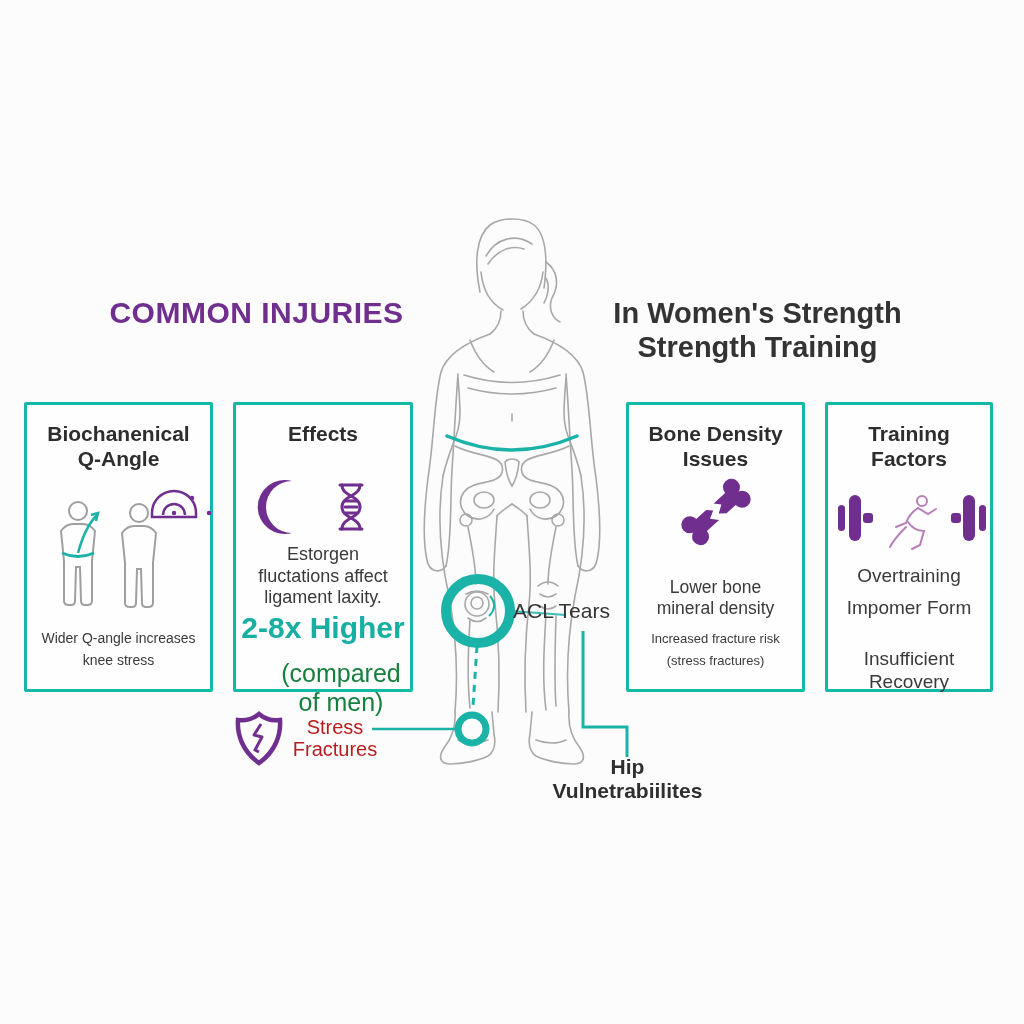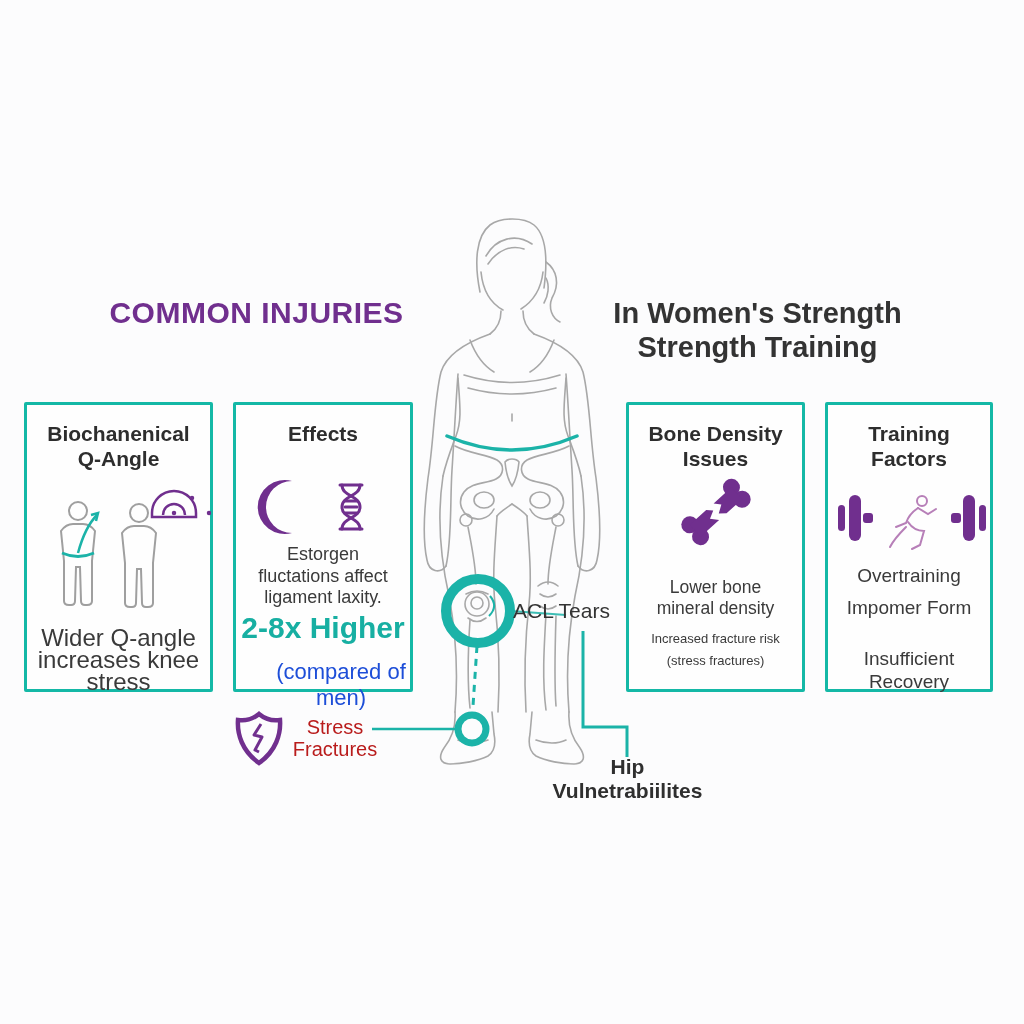--- a/index.html
+++ b/index.html
@@ -22,21 +22,21 @@
   .info-box{
     border:3px solid #14b8a6;border-radius:2px;background:rgba(255,255,255,.6);
     box-sizing:border-box;
   }
   .box-title{
     position:absolute;top:16px;left:0;right:0;text-align:center;
     font-size:21px;font-weight:700;color:#2d2d2d;line-height:25px;
   }
   .box-body{position:absolute;left:0;right:0;text-align:center;color:#3a3a3a;}
   .stat{font-size:30px;font-weight:700;color:#17afa2;}
-  .stat-note{font-size:22px;color:#1d4ed8;margin-left:36px;}
+  .stat-note{font-size:25px;color:#15803d;margin-left:36px;}
   .ann{position:absolute;color:#333;}
   .center{text-align:center;}
   svg{display:block;}
 </style>
 </head>
 <body>
 
 <div class="abs title-left">COMMON INJURIES</div>
 <div class="abs title-right">
   <div>In Women's Strength</div>
@@ -140,21 +140,21 @@
     </g>
 
     <g stroke="#702f8e" stroke-width="2.5" fill="none">
       <path d="M135,28 L135,24 A22,22 0 0 1 179,24 L179,28 Z" transform="translate(-18,0) scale(1,1)"></path>
       <path d="M146,26 A11,11 0 0 1 168,26" transform="translate(-18,0)"></path>
       <circle cx="139" cy="24" r="1" fill="#702f8e"></circle>
       <circle cx="157" cy="9" r="1" fill="#702f8e"></circle>
       <circle cx="174" cy="24" r="1" fill="#702f8e"></circle>
     </g>
   </svg>
-  <div class="box-body" style="top:222px;font-size:24px;line-height:22px;padding:0 4px;">Wider Q-angle increases knee stress</div>
+  <div class="box-body" style="top:222px;font-size:14px;line-height:22px;padding:0 4px;">Wider Q-angle increases knee stress</div>
 </div>
 
 <div class="abs info-box" style="left:233px;top:402px;width:180px;height:290px;">
   <div class="box-title">
     <div>Effects</div>
   </div>
   <svg class="abs" style="left:14px;top:74px;" width="150" height="58" viewBox="0 0 150 58" fill="none">
     <path d="M42,2 A27,27 0 1 0 42,54 A22,22 0 1 1 42,2 Z" fill="#702f8e"></path>
     <g stroke="#702f8e" stroke-width="3" stroke-linecap="round" fill="none">
       <path d="M92,6 C92,18 110,16 110,28 C110,40 92,38 92,50"></path>

